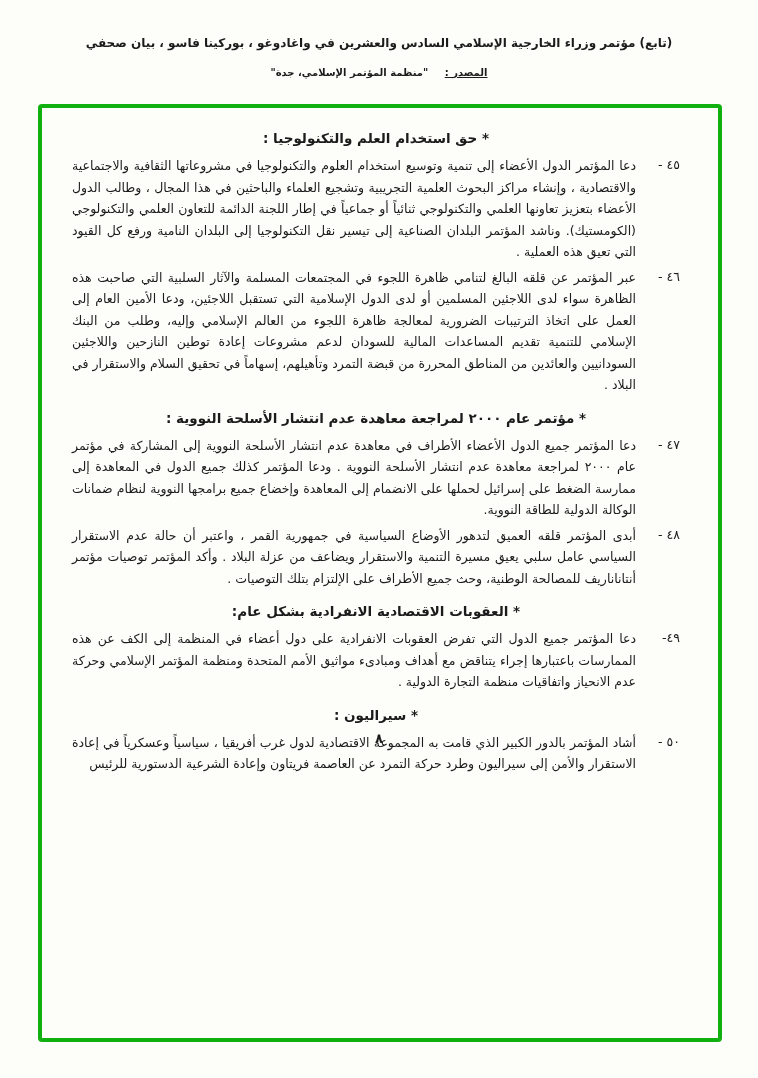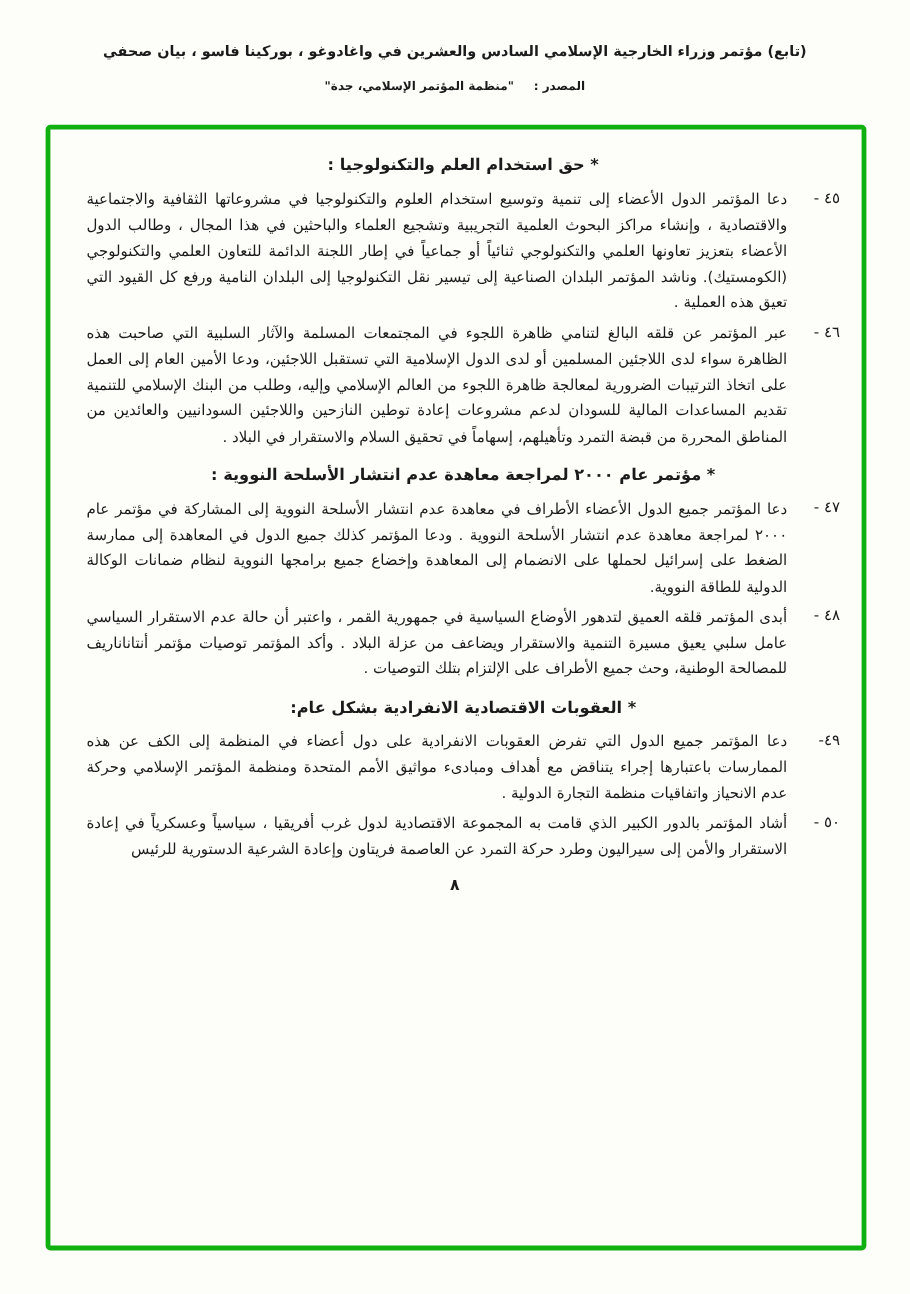--- a/index.html
+++ b/index.html
@@ -25,30 +25,30 @@
     font-size: 12px;
     font-weight: 700;
     line-height: 1.3;
     padding: 0 40px;
   }
   .doc-source {
     margin-top: 15px;
     font-size: 10px;
     font-weight: 700;
   }
-  .doc-source .src-label { margin-left: 13px; }
+  .doc-source .src-label { margin-left: 13px; text-decoration: underline; }
   .content-box {
     position: absolute;
     left: 38px;
     top: 104px;
     width: 684px;
     height: 938px;
     border: 4px solid #10b010;
     border-radius: 4px;
-    padding: 20px 18px 0 30px;
+    padding: 20px 38px 0 30px;
     overflow: hidden;
     background: transparent;
   }
   .section-heading {
     text-align: center;
     font-weight: 700;
     font-size: 13.5px;
     margin: 14px 0 9px 0;
   }
   .section:first-child .section-heading { margin-top: 2px; }
@@ -128,20 +128,21 @@
 
     <div class="section">
       <div class="section-heading">* العقوبات الاقتصادية الانفرادية بشكل عام:</div>
       <div class="item">
         <span class="item-number">٤٩-</span>
         <div class="item-text">دعا المؤتمر جميع الدول التي تفرض العقوبات الانفرادية على دول أعضاء في المنظمة إلى الكف عن هذه الممارسات باعتبارها إجراء يتناقض مع أهداف ومبادىء مواثيق الأمم المتحدة ومنظمة المؤتمر الإسلامي وحركة عدم الانحياز واتفاقيات منظمة التجارة الدولية .</div>
       </div>
     </div>
 
     <div class="section">
+      <div class="section-heading">* سيراليون :</div>
       <div class="item">
         <span class="item-number">٥٠ -</span>
         <div class="item-text">أشاد المؤتمر بالدور الكبير الذي قامت به المجموعة الاقتصادية لدول غرب أفريقيا ، سياسياً وعسكرياً في إعادة الاستقرار والأمن إلى سيراليون وطرد حركة التمرد عن العاصمة فريتاون وإعادة الشرعية الدستورية للرئيس</div>
       </div>
     </div>
 
   </div>
 
   <div class="page-number">٨</div>
 

